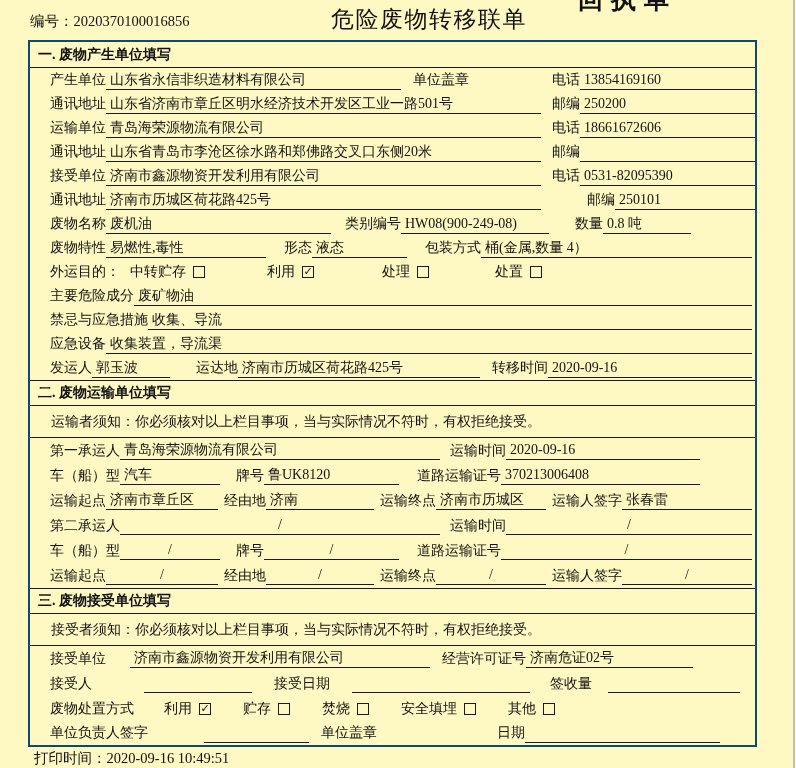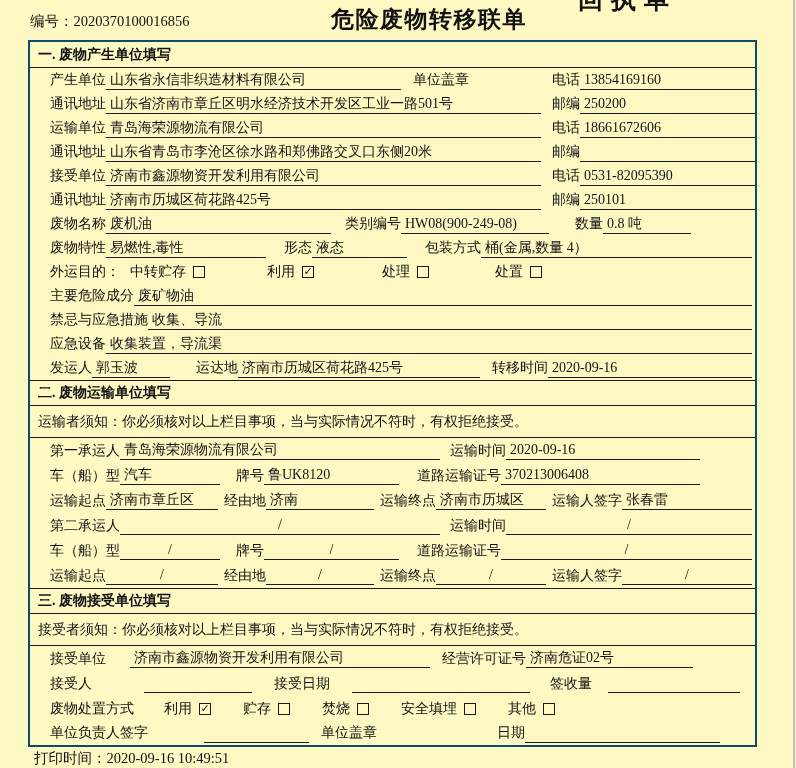--- a/index.html
+++ b/index.html
@@ -4,30 +4,30 @@
 <style>
   html,body{margin:0;padding:0;background:#fff;}
   *{box-sizing:border-box;}
   .page{
     position:relative;width:796px;height:768px;background:#fef9c3;
     font-family:"Liberation Serif","DejaVu Serif",serif;color:#111;
     overflow:hidden;
   }
   .edge-line{position:absolute;right:1px;top:0;width:2px;height:768px;background:#bfbfbf;}
   .doc-number{position:absolute;left:30px;top:12px;font-size:14.5px;white-space:nowrap;}
-  .title{position:absolute;left:331px;top:4px;margin:0;font-size:23px;font-weight:bold;letter-spacing:1.5px;white-space:nowrap;text-align:center;}
+  .title{position:absolute;left:331px;top:4px;margin:0;font-size:23px;font-weight:normal;letter-spacing:1.5px;white-space:nowrap;text-align:center;}
   .clipped-stamp{position:absolute;left:578px;top:-17px;font-size:25px;font-weight:900;letter-spacing:8px;white-space:nowrap;}
   .form-table{
     position:absolute;left:28px;top:40px;width:729px;height:707px;
     border:2px solid #0c4a6e;display:flex;flex-direction:column;
   }
   .row{display:flex;align-items:center;flex:none;font-size:14px;}
   .sec-header{height:26px;border-bottom:1.5px solid #1a1a1a;font-weight:bold;padding-left:8px;}
   .sec-top{border-top:1.5px solid #1a1a1a;}
-  .notice{height:32px;border-bottom:1.5px solid #1a1a1a;padding-left:8px;}
+  .notice{height:32px;border-bottom:1.5px solid #1a1a1a;padding-left:21px;}
   .h24{height:24px;}
   .h25{height:25px;}
   .lbl{margin-left:20px;white-space:nowrap;}
   .val{
     border-bottom:1.2px solid #1a1a1a;height:19px;line-height:18px;
     padding:0 4px;white-space:nowrap;overflow:hidden;flex:none;
   }
   .grow{flex:1 1 auto;}
   .ctr{text-align:center;}
   .cbg{display:flex;align-items:center;white-space:nowrap;}
@@ -87,21 +87,21 @@
       <span class="lbl">接受单位</span>
       <span class="val" style="width:435px">济南市鑫源物资开发利用有限公司</span>
       <span class="lbl" style="margin-left:auto">电话</span>
       <span class="val" style="width:175px">0531-82095390</span>
     </div>
 
     <div class="row h24">
       <span class="lbl">通讯地址</span>
       <span class="val" style="width:435px">济南市历城区荷花路425号</span>
       <span class="lbl" style="margin-left:auto">邮编</span>
-      <span class="val" style="width:175px">250101</span>
+      <span class="val" style="width:140px">250101</span>
     </div>
 
     <div class="row h24">
       <span class="lbl">废物名称</span>
       <span class="val" style="width:225px">废机油</span>
       <span class="lbl" style="margin-left:14px">类别编号</span>
       <span class="val" style="width:148px">HW08(900-249-08)</span>
       <span class="lbl" style="margin-left:26px">数量</span>
       <span class="val" style="width:88px">0.8 吨</span>
     </div>

